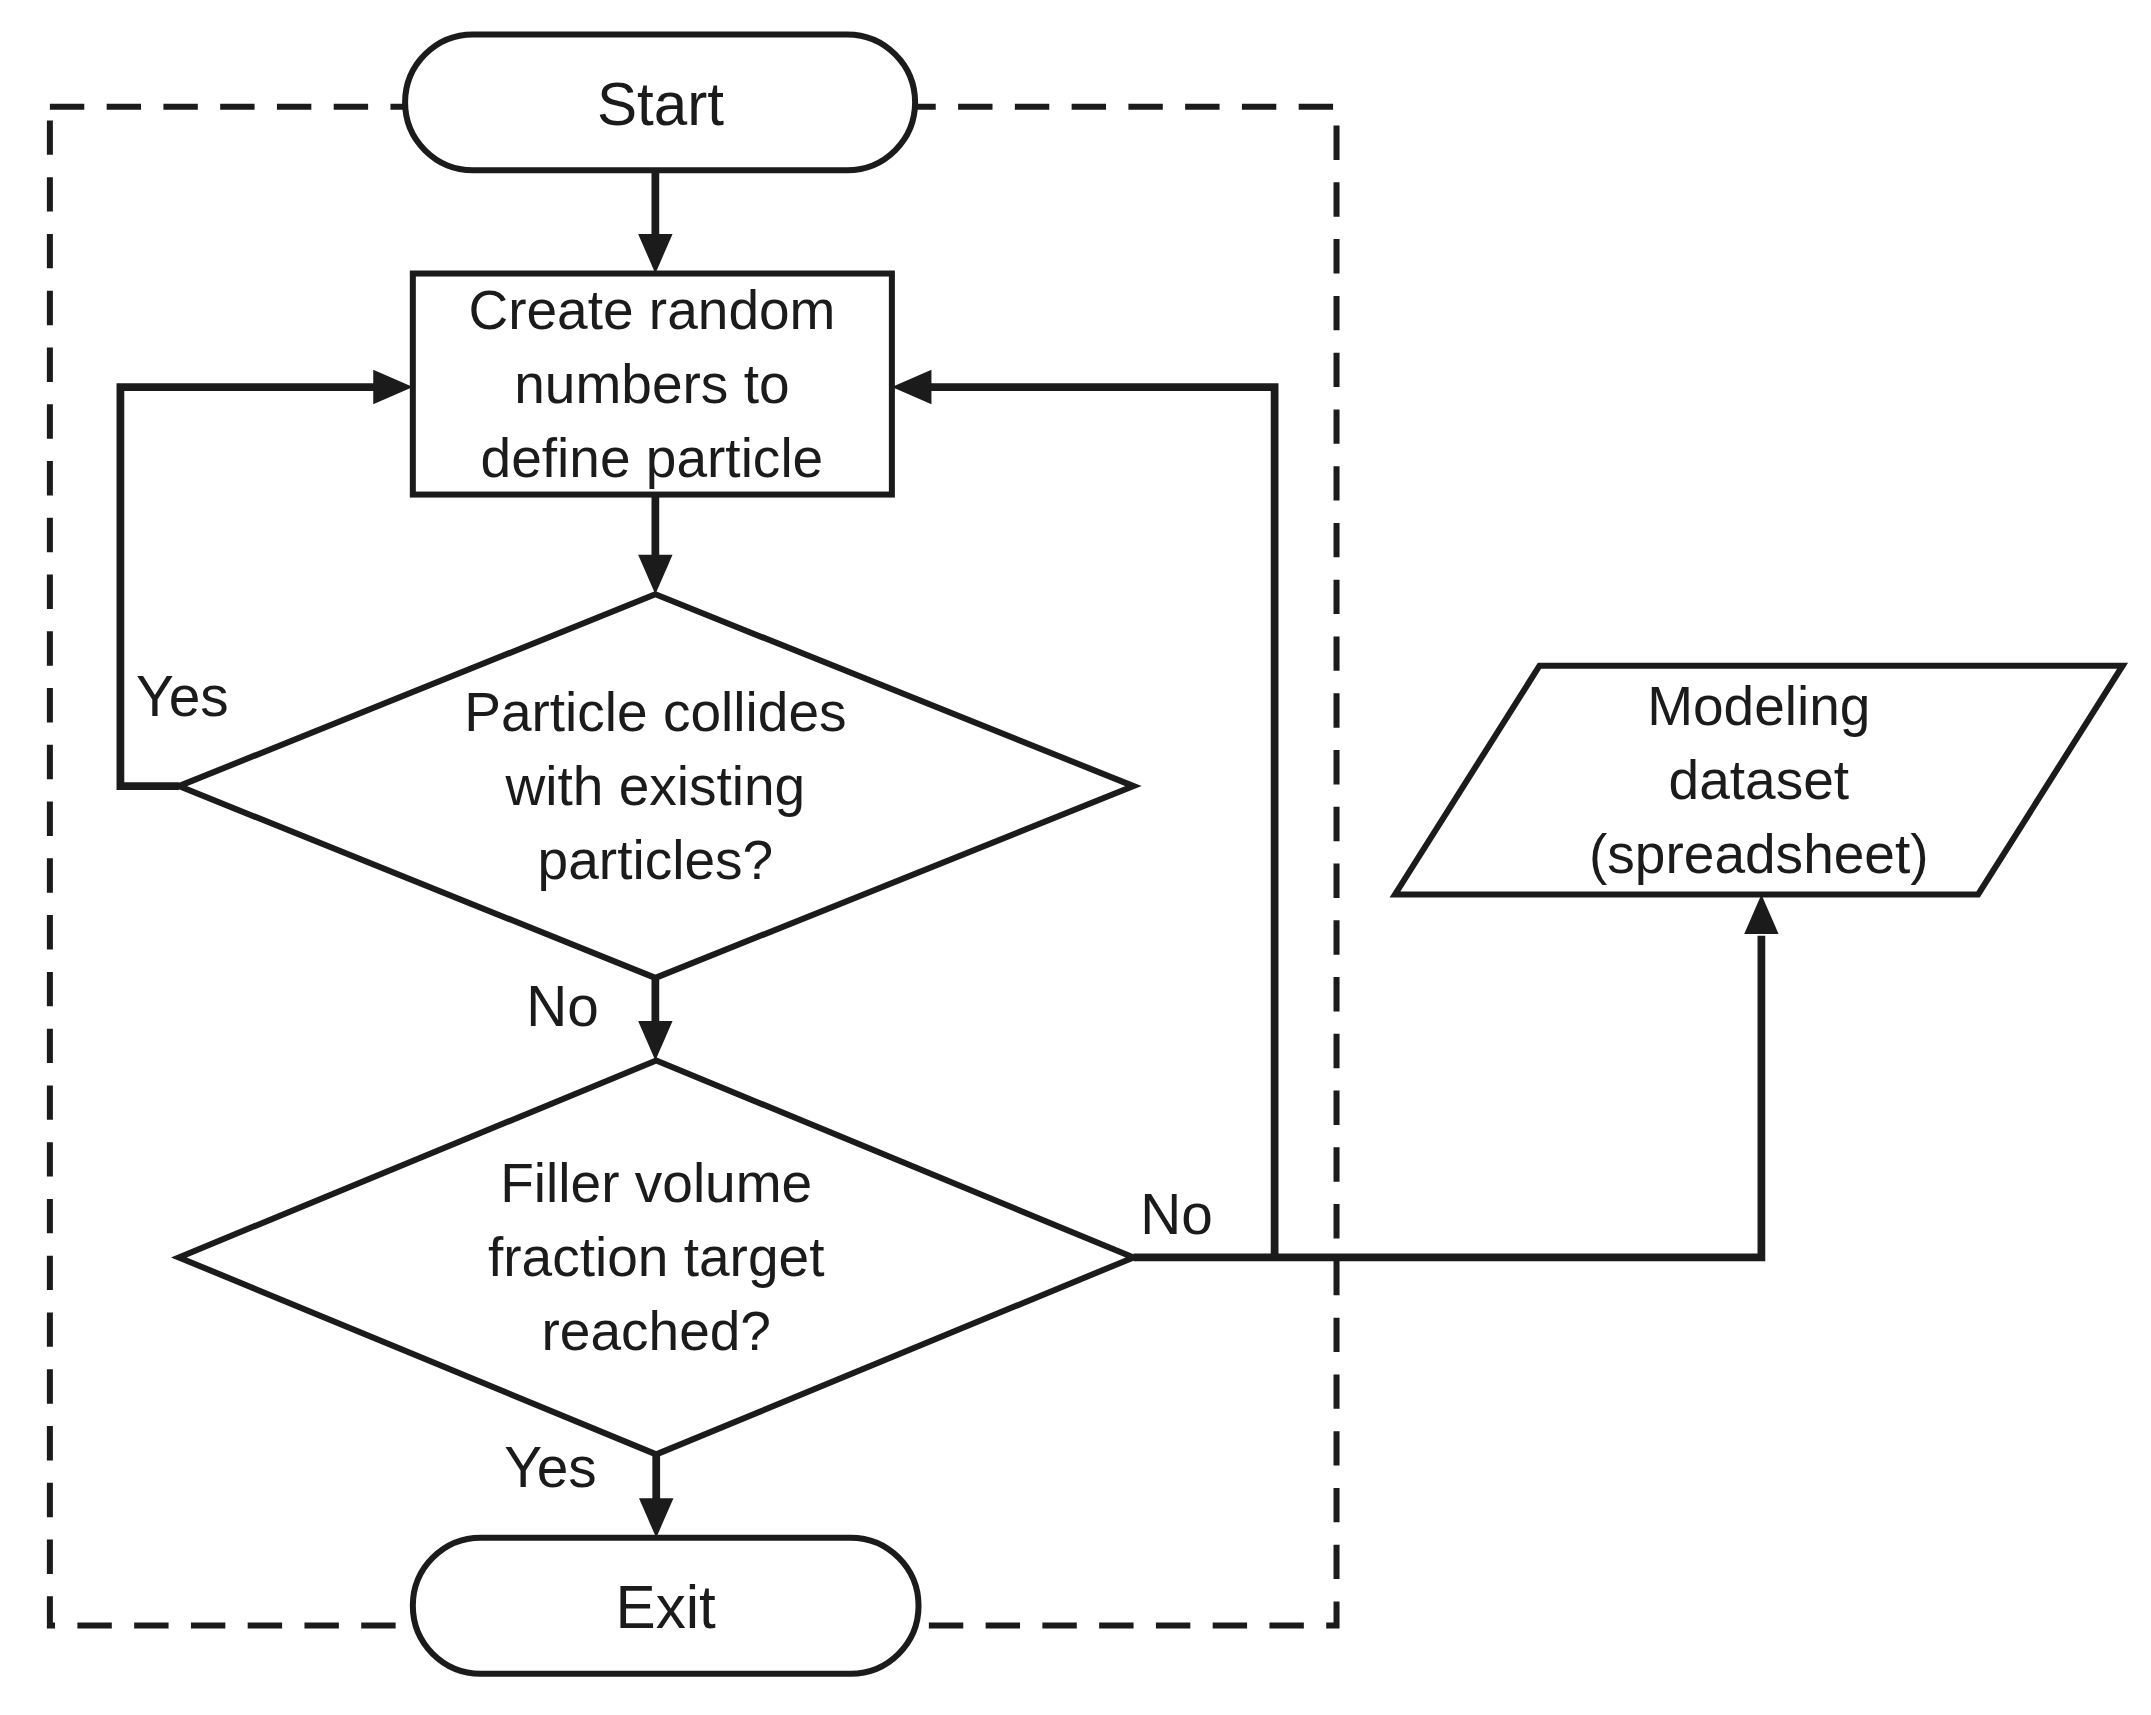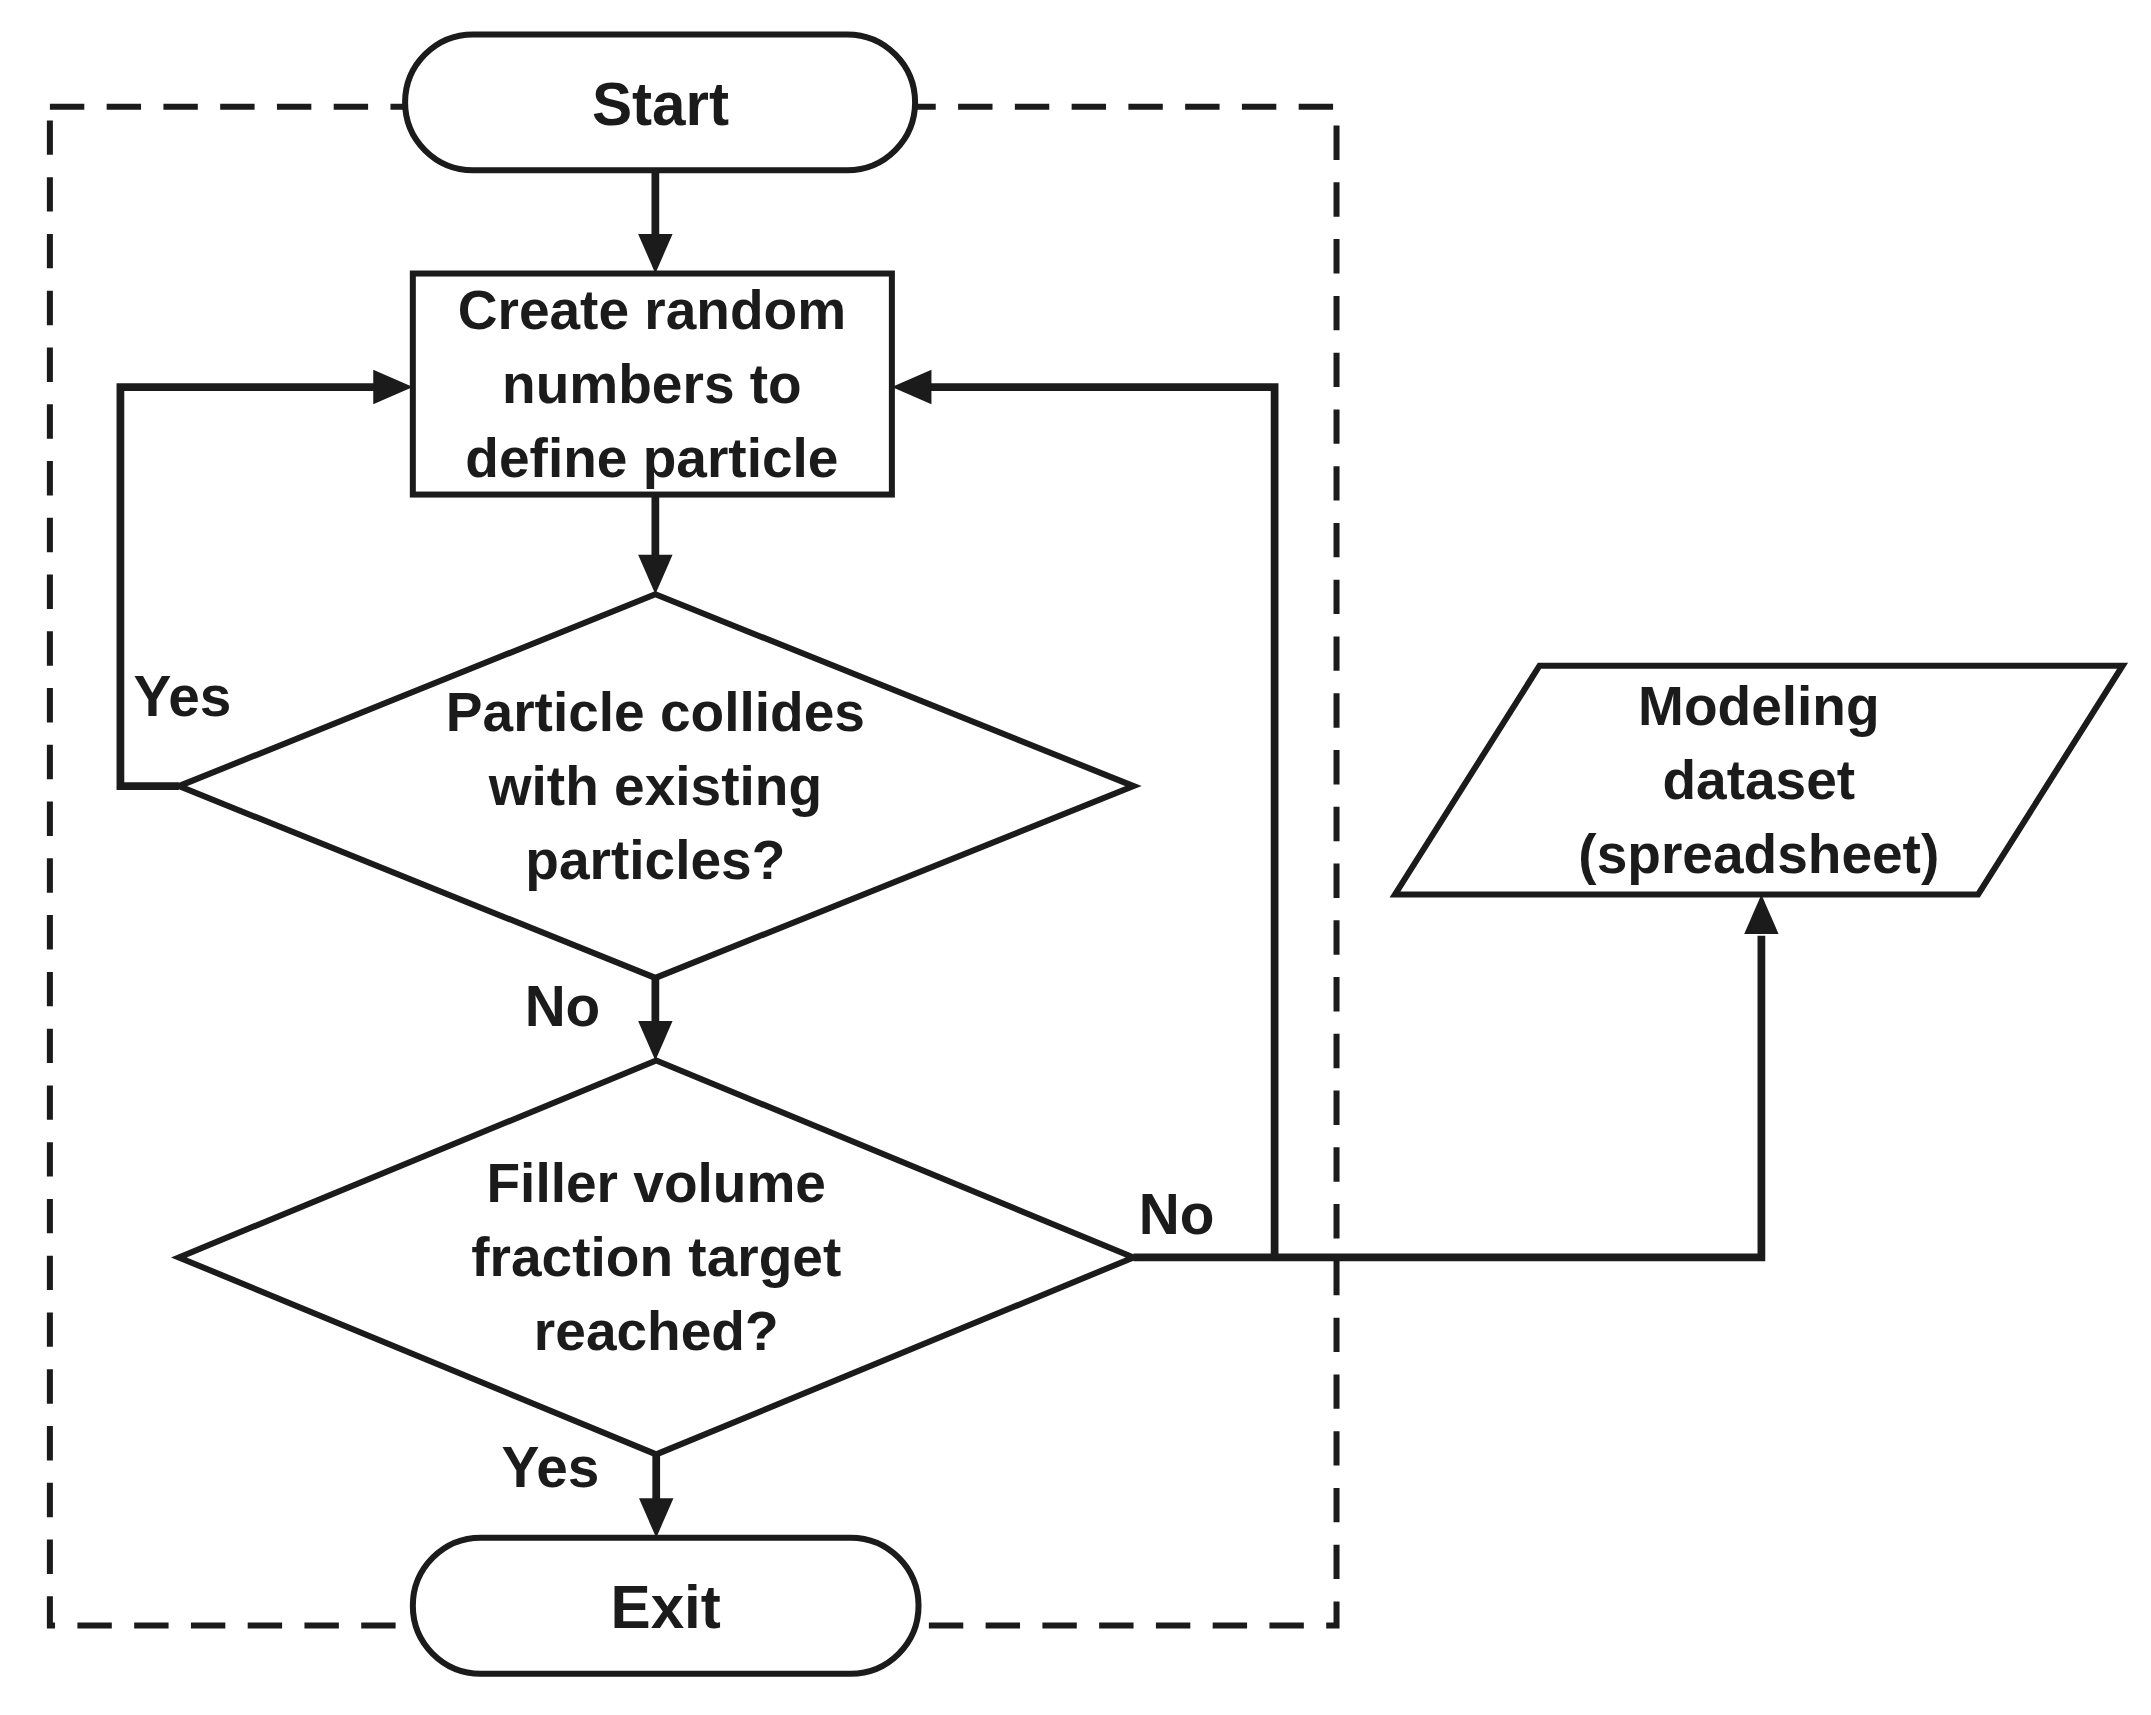--- a/index.html
+++ b/index.html
@@ -9,21 +9,20 @@
     width: 100%;
     height: 100%;
   }
   .canvas-wrap {
     width: 100vw;
     height: 100vh;
     display: flex;
     align-items: flex-start;
     justify-content: flex-end;
     background: var(--bg, #ffffff);
-    font-weight: bold;
   }
   svg {
     display: block;
     width: 100%;
     height: 100%;
   }
   .shape {
     fill: var(--bg, #ffffff);
     stroke: var(--ink, #1b1b1b);
     stroke-width: 7;

